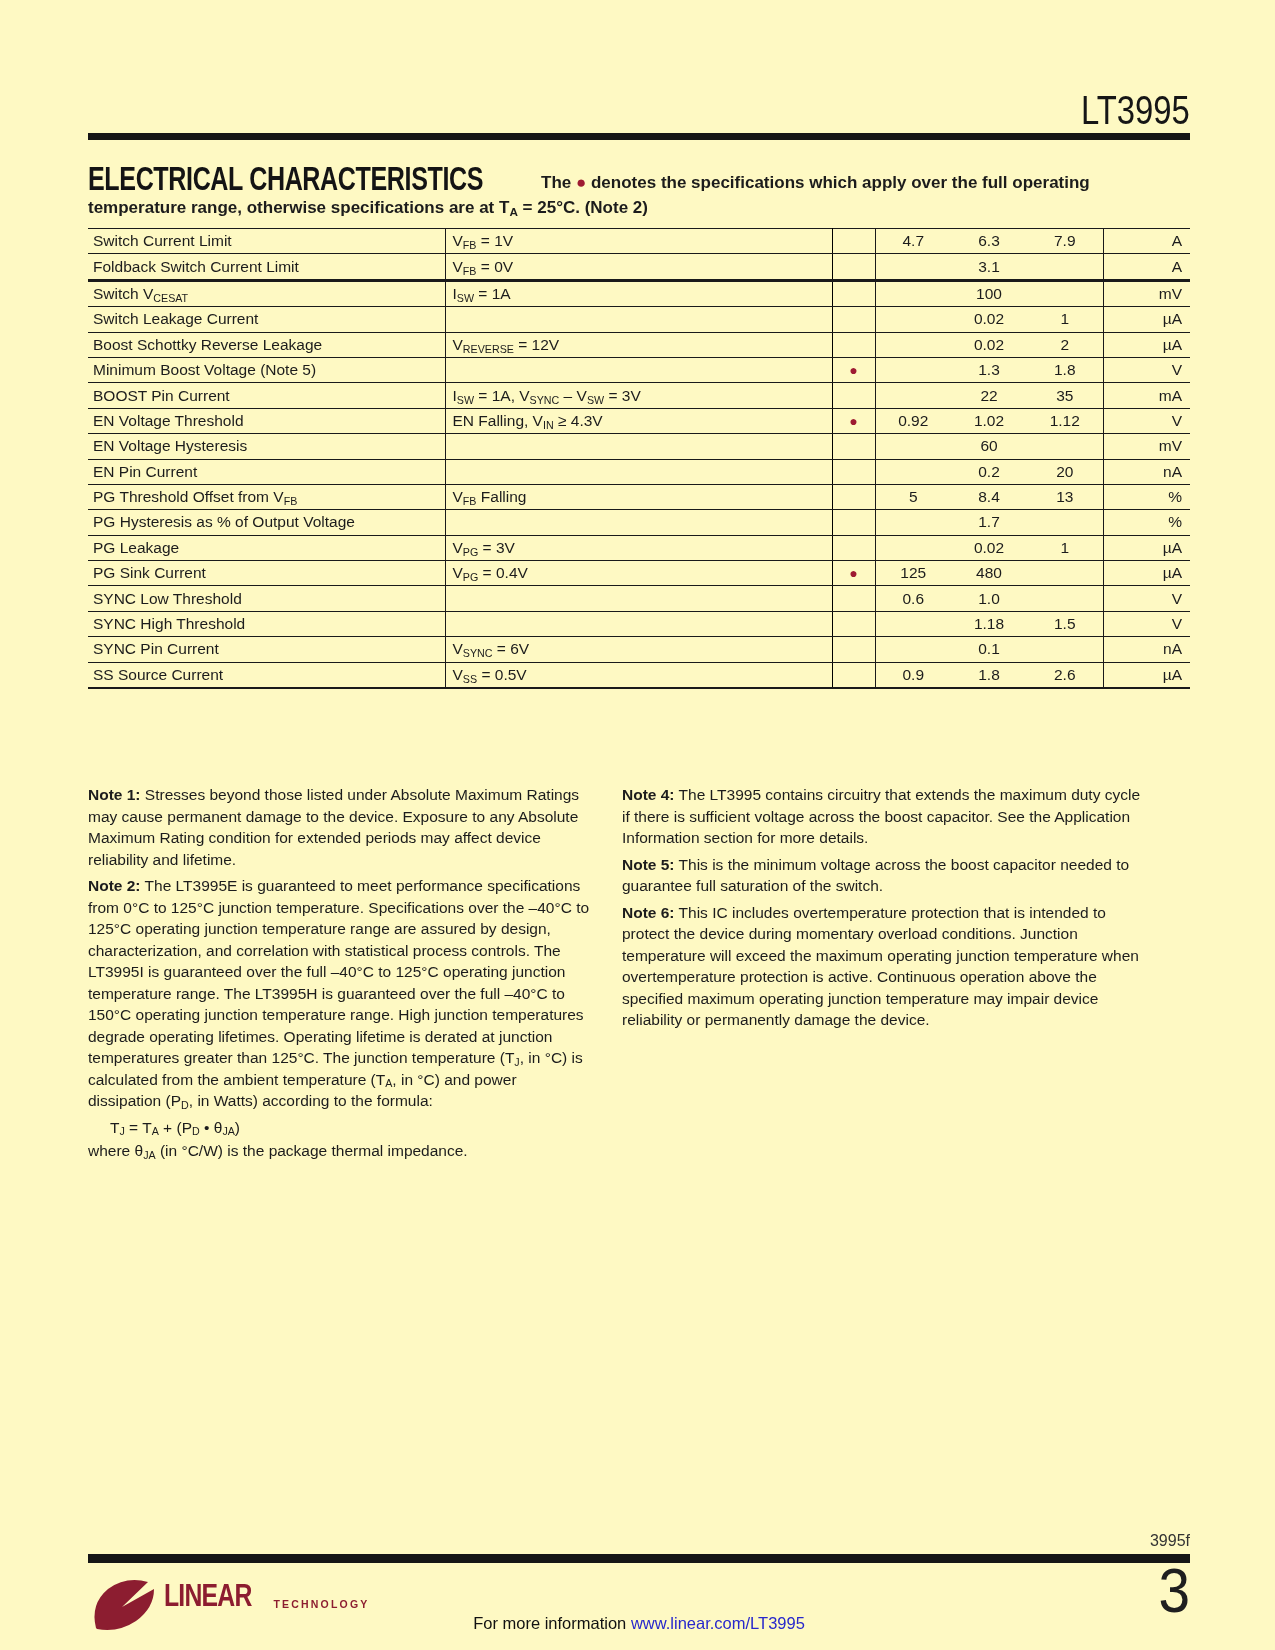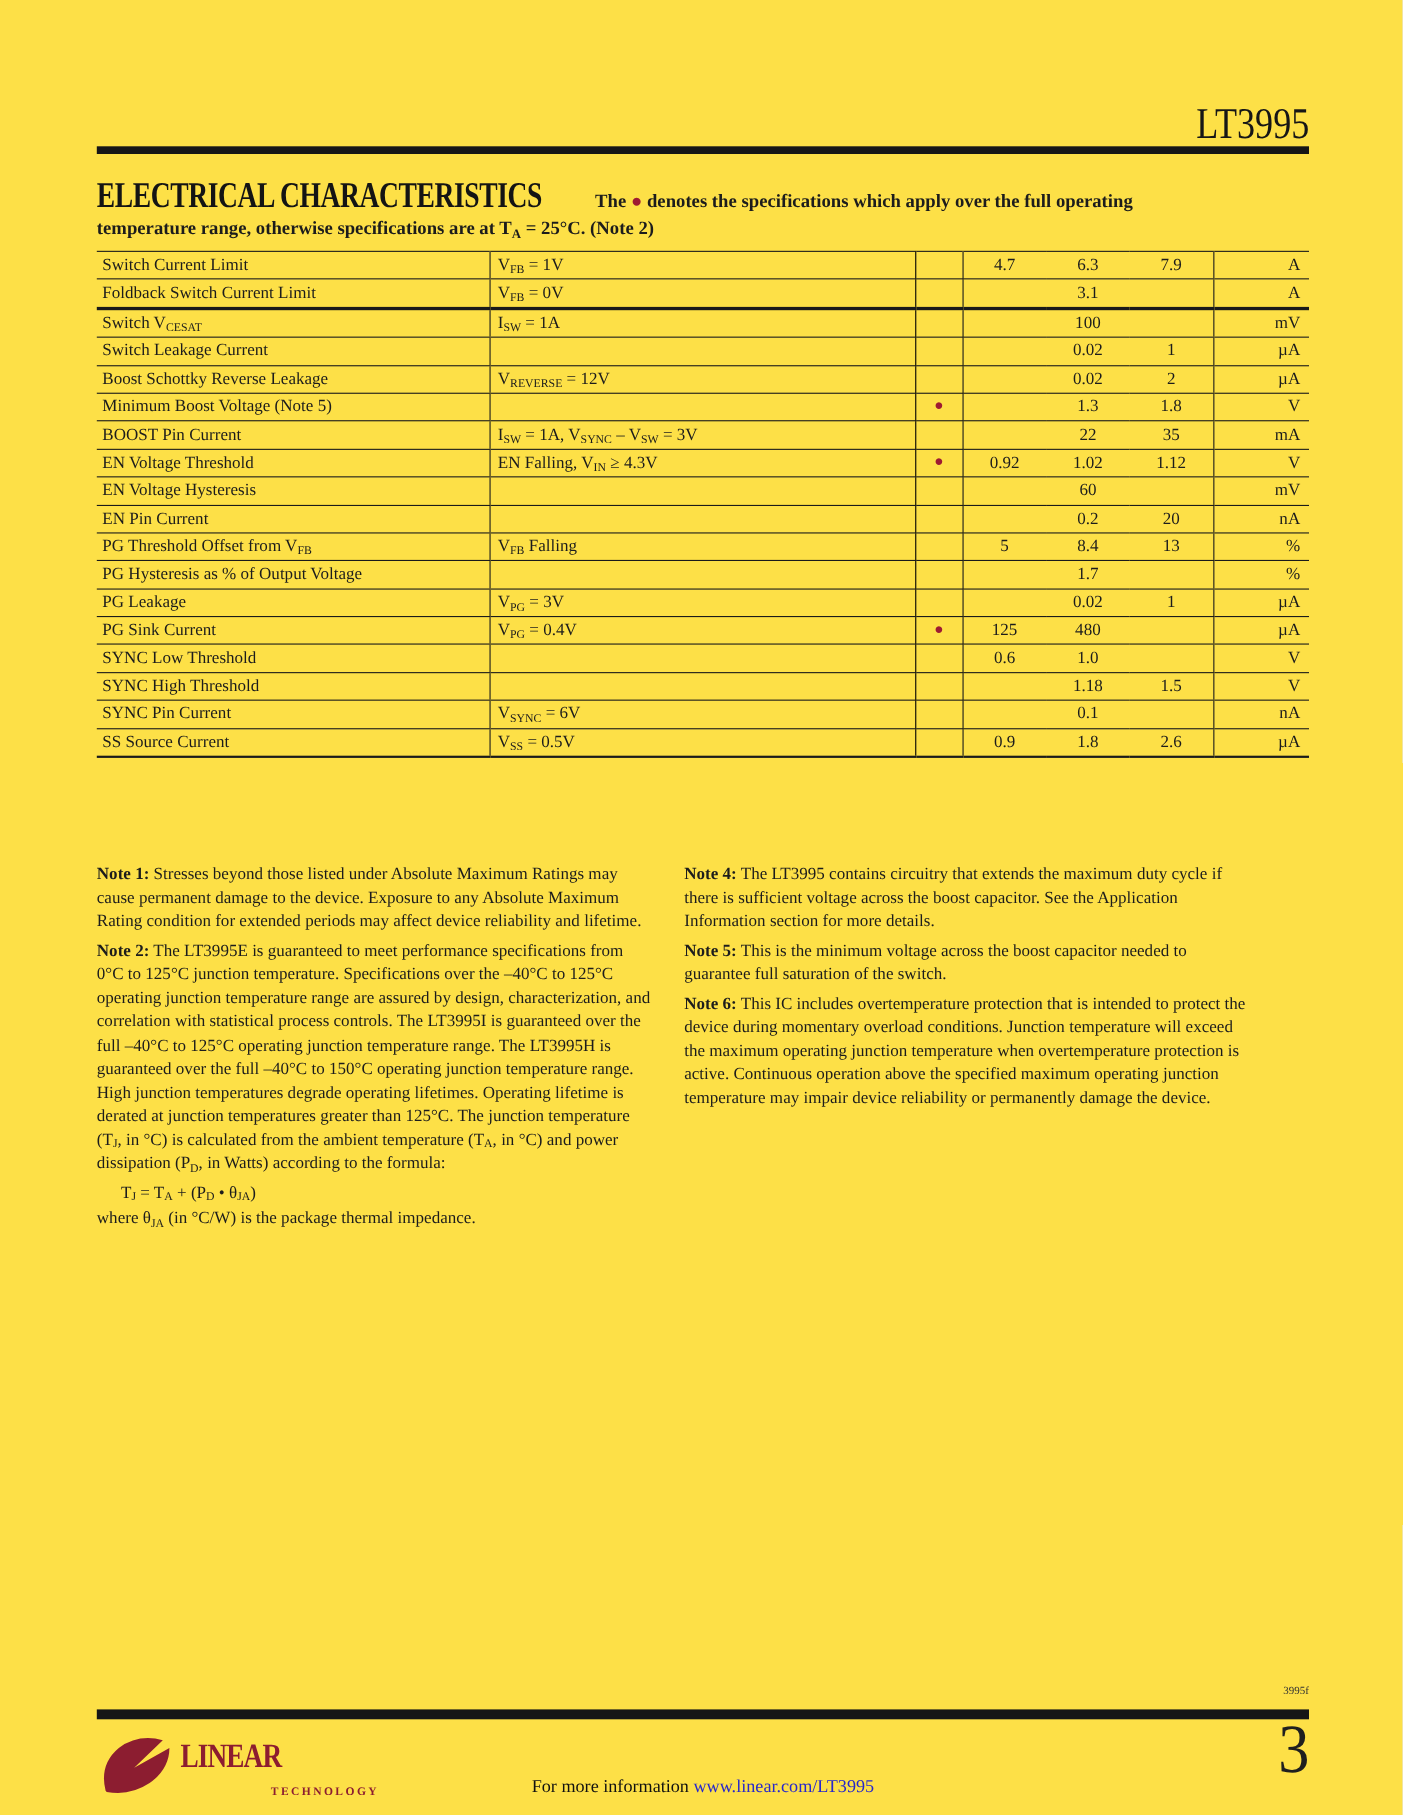--- a/index.html
+++ b/index.html
@@ -1,18 +1,18 @@
 <!DOCTYPE html>
 <html><head>
 <meta charset="utf-8">
 <style>
   html,body{margin:0;padding:0;background:#e8e8e8;}
   .page{
-    position:relative;width:1275px;height:1650px;background:#fde047;
-    font-family:Liberation Serif, serif;color:#1c1c1c;overflow:hidden;
+    position:relative;width:1275px;height:1650px;background:#fef9c3;
+    font-family:Liberation Sans, sans-serif;color:#1c1c1c;overflow:hidden;
     margin:0 auto;
   }
   
   .part-number{
     position:absolute;left:88px;top:88px;width:1102px;text-align:right;
     font-size:40px;font-weight:400;color:#161616;
   }
   .part-number .squeeze{display:inline-block;transform:scaleX(.82);transform-origin:100% 50%;}
   .rule-top{position:absolute;left:88px;top:133px;width:1102px;height:7px;background:#161616;}
 
@@ -48,25 +48,25 @@
 
   
   .notes-col{position:absolute;top:784px;font-size:15.5px;line-height:21.5px;}
   .notes-left{left:88px;width:505px;}
   .notes-right{left:622px;width:520px;}
   .notes-col p{margin:0 0 5px 0;}
   .notes-col p.formula{margin:0 0 2px 22px;}
   .notes-col p.plain{margin:0 0 5px 0;}
 
   
-  .doc-code{position:absolute;left:88px;top:1532px;width:1102px;text-align:right;font-size:10px;color:#333;}
+  .doc-code{position:absolute;left:88px;top:1532px;width:1102px;text-align:right;font-size:16px;color:#333;}
   .rule-bottom{position:absolute;left:88px;top:1554px;width:1102px;height:9px;background:#161616;}
   .logo{position:absolute;left:88px;top:1576px;display:flex;align-items:flex-start;}
   .logo svg{display:block;}
-  .brand-text{margin-left:4px;margin-top:6px;display:flex;flex-direction:column;align-items:flex-end;justify-content:center;}
+  .brand-text{margin-left:4px;margin-top:6px;display:flex;align-items:flex-end;justify-content:center;}
   .brand-name{
     font-size:31px;font-weight:700;color:#8c1d30;line-height:28px;
     display:inline-block;transform:scaleX(.8);transform-origin:0 50%;letter-spacing:-1px;
   }
   .brand-sub{font-size:10.5px;font-weight:700;color:#8c1d30;letter-spacing:2.2px;margin-top:14px;margin-right:-66px;}
   .footer-info{position:absolute;left:88px;top:1614px;width:1102px;text-align:center;font-size:16.5px;color:#111;}
   .footer-info a{color:#2727cc;text-decoration:none;}
   .page-number{
     position:absolute;left:88px;top:1560px;width:1102px;text-align:right;
     font-size:63px;font-weight:400;color:#1f1f1f;line-height:60px;

